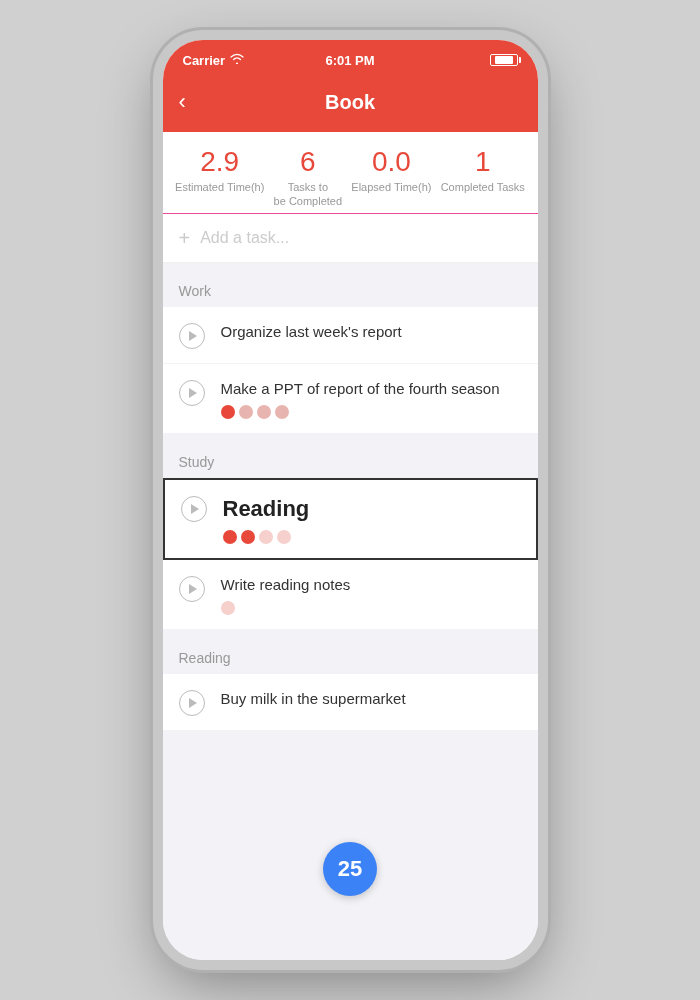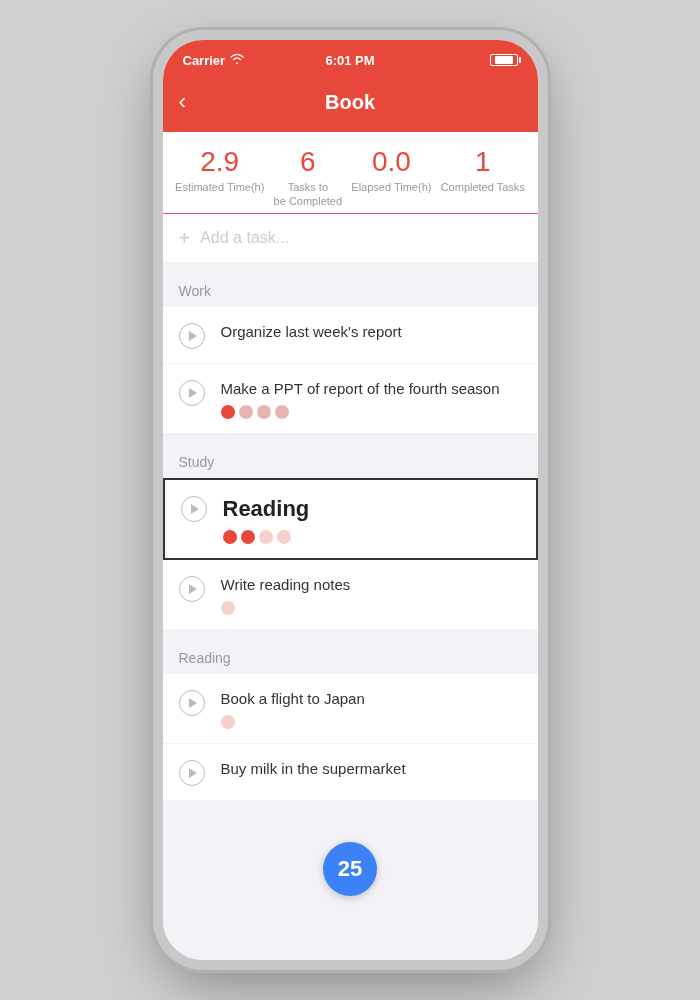--- a/index.html
+++ b/index.html
@@ -335,31 +335,20 @@
       <div class="task-content">
         <div class="task-title">Write reading notes</div>
         <div class="tomatoes">
           <span class="tomato light"></span>
         </div>
       </div>
     </div>
 
     <div class="section-header">Reading</div>
 
-    <div class="task-card">
-      <div class="play-btn">
-        <div class="play-triangle"></div>
-      </div>
-      <div class="task-content">
-        <div class="task-title">Book a flight to Japan</div>
-        <div class="tomatoes">
-          <span class="tomato light"></span>
-        </div>
-      </div>
-    </div>
 
     <div class="task-card">
       <div class="play-btn">
         <div class="play-triangle"></div>
       </div>
       <div class="task-content">
         <div class="task-title">Buy milk in the supermarket</div>
       </div>
     </div>
 

